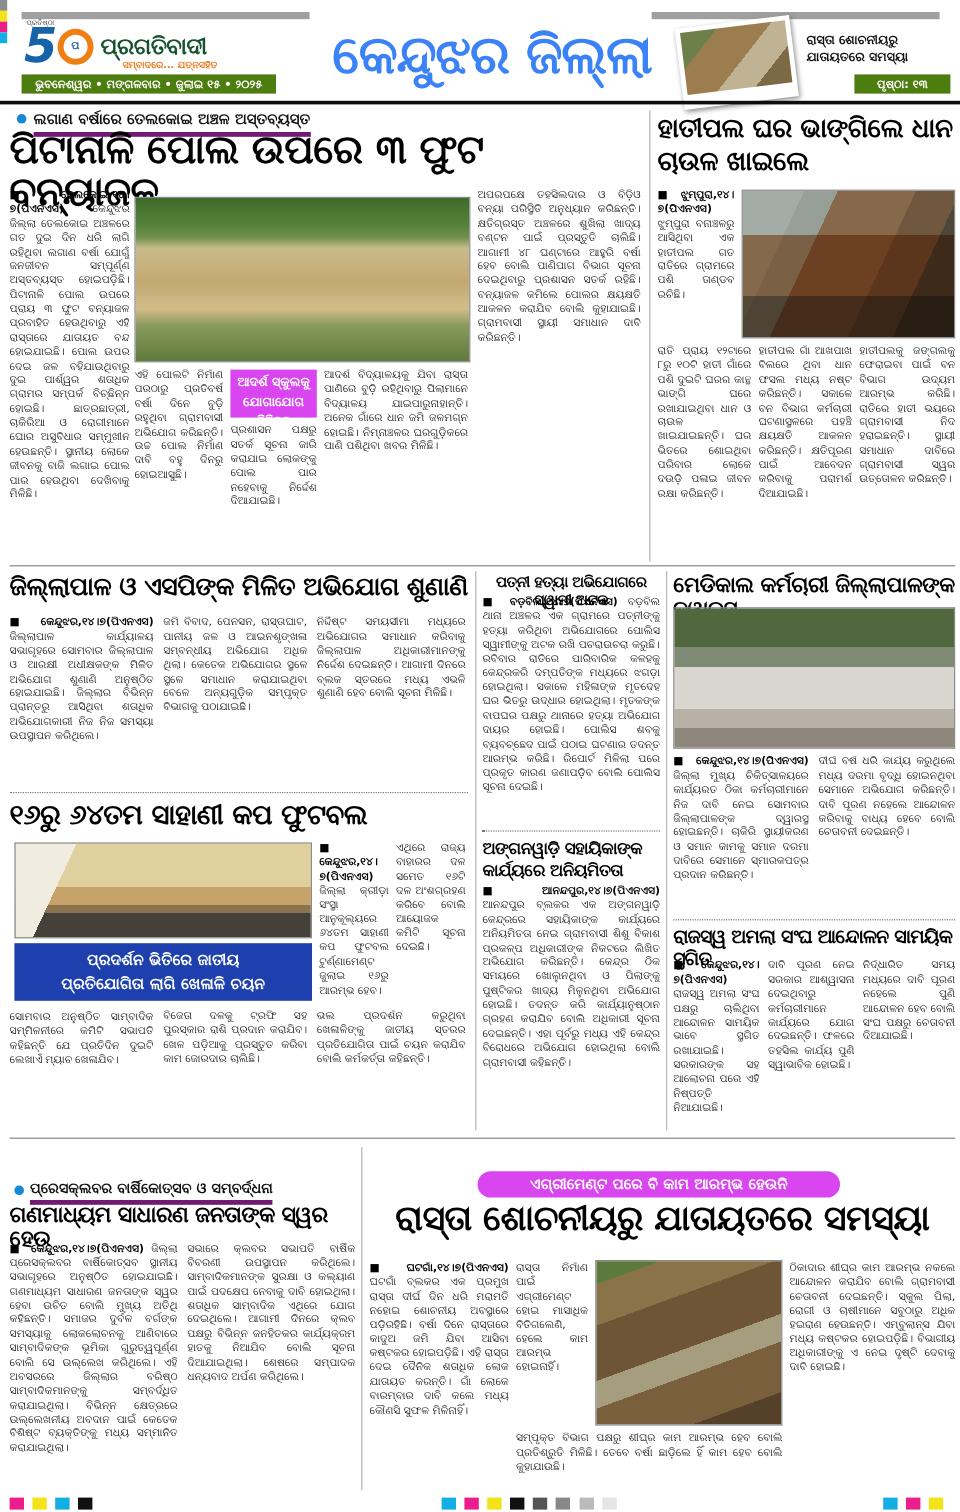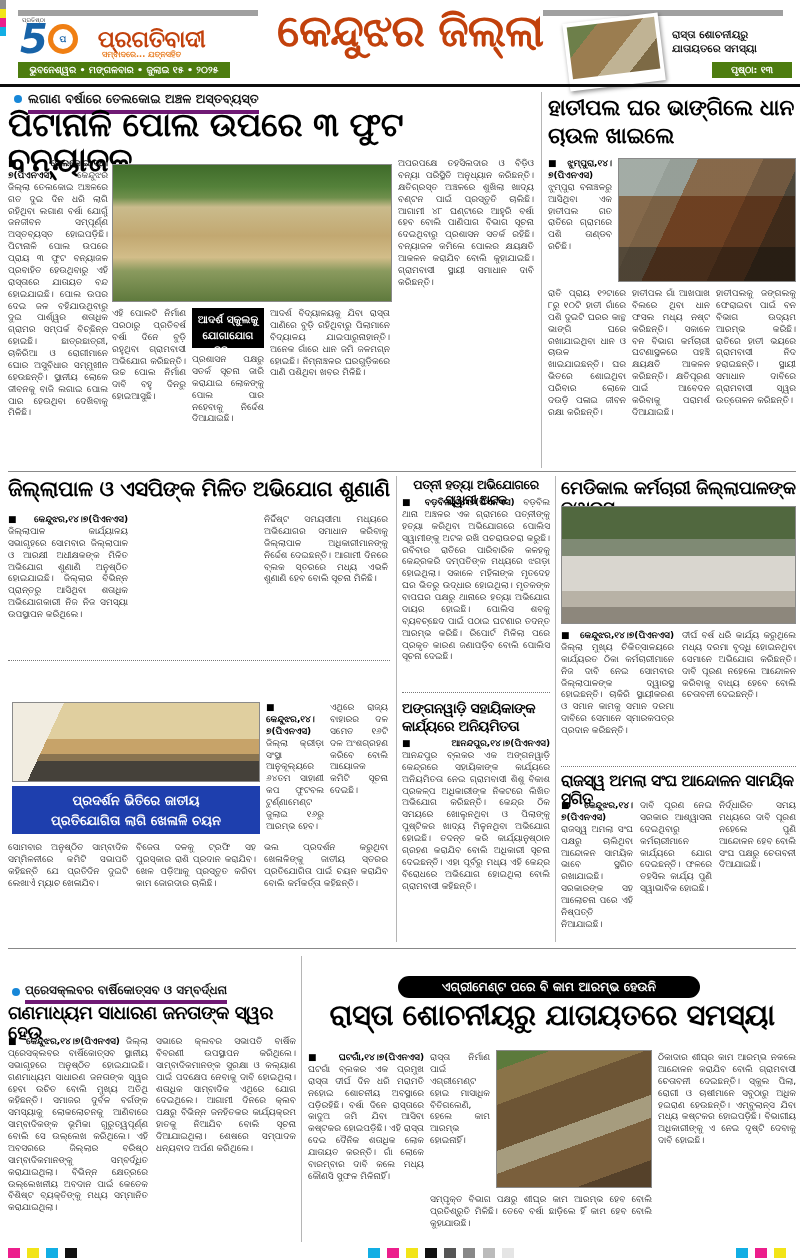--- a/index.html
+++ b/index.html
@@ -9,21 +9,21 @@
   .bodytxt{font-size:9px;line-height:1.32;text-align:justify;color:#1c1c1c;overflow:hidden;}
   .dl{font-weight:bold;color:#000;}
   .h-main{font-weight:bold;color:#000000;letter-spacing:-0.5px;}
   .kicker{font-size:12.5px;font-weight:bold;border-bottom:4px solid #701a75;padding-bottom:3px;display:inline-block;}
   .dot{width:8px;height:8px;border-radius:50%;background:#1787d8;}
   .photo{border:1px solid #8a8a8a;box-sizing:border-box;}
   .rule-h{background:#888;height:1px;}
   .rule-v{background:#b5b5b5;width:1px;}
   .dotted{border-top:1px dotted #777;height:0;}
   .blackbox{background:#4d7c0f;color:#fff;font-weight:bold;display:flex;align-items:center;justify-content:center;}
-  .redbox{background:#000000;color:#fff;font-weight:bold;text-align:center;}
+  .redbox{background:#d946ef;color:#fff;font-weight:bold;text-align:center;}
   .bluebox{background:#1e3fae;color:#fff;font-weight:bold;text-align:center;}
   .sq{display:inline-block;width:12px;height:10px;margin-right:2px;vertical-align:top;}
   .polaroid{background:#fff;box-shadow:1px 2px 4px rgba(0,0,0,.45);padding:4px 4px 8px 4px;transform:rotate(-7deg);}
   .img-flood{background:linear-gradient(180deg,#3f6b2a 0%,#54813a 16%,#6f8f4c 24%,#cabb8c 31%,#c2a871 52%,#d2bd89 68%,#8a9a5e 78%,#5f7a3d 100%);}
   .img-house{background:linear-gradient(115deg,#c9cfcb 0 22%,#b9bfba 22% 34%,#a67e5b 34% 62%,#8a6a4e 62% 78%,#5f5446 78% 100%),
              linear-gradient(180deg,#cfd4d0 0 30%,#a8815e 30% 72%,#6b5a48 72% 100%);background-blend-mode:multiply;}
   .img-women{background:linear-gradient(180deg,#51683f 0 28%,#7f8a74 28% 42%,#d9d6cf 42% 72%,#b8b2a6 72% 86%,#8d877c 86% 100%);}
   .img-meet{background:linear-gradient(115deg,#f1ece0 0 18%,transparent 18%),
             linear-gradient(180deg,#e0cf9f 0 46%,#c7a369 46% 66%,#8a7450 66% 74%,#45413a 74% 100%);}
   .img-road{background:linear-gradient(160deg,#5c7a3c 0 10%,#8a7348 10% 28%,#6d5535 28% 52%,#a69c7e 52% 64%,#7a5f3c 64% 86%,#55412a 86% 100%);}
@@ -46,26 +46,26 @@
 
   <div class="abs" style="left:18px;top:10px;width:240px;height:6px;background:#a0a0a0;"></div>
   <div class="abs" style="left:543px;top:10px;width:240px;height:6px;background:#a0a0a0;"></div>
 
   <div class="abs" style="left:22px;top:16px;font-size:6px;color:#333;">ପ୍ରତିଷ୍ଠା</div>
   <div class="abs" style="left:20px;top:22px;display:flex;align-items:center;">
     <span style="font-size:40px;font-weight:bold;color:#1763a8;line-height:.85;font-style:italic;">5</span>
     <span class="logo-ring">
         <span class="in">ପ</span>
       </span>
-    <span style="font-size:23px;font-weight:bold;color:#c2410c;margin-left:20px;letter-spacing:-0.5px;">ପ୍ରଗତିବାଦୀ</span>
+    <span style="font-size:19px;font-weight:bold;color:#14532d;margin-left:6px;letter-spacing:-0.5px;">ପ୍ରଗତିବାଦୀ</span>
   </div>
   <div class="abs" style="left:102px;top:50px;font-size:8px;font-weight:bold;color:#e87b1e;">ସମ୍ବାଦରେ... ଯତ୍ନସହିତ</div>
   <div class="abs blackbox" style="left:18px;top:62px;width:212px;height:16px;font-size:9.5px;">ଭୁବନେଶ୍ୱର • ମଙ୍ଗଳବାର • ଜୁଲାଇ ୧୫ • ୨୦୨୫</div>
 
-  <div class="abs" style="left:262px;top:0;width:296px;text-align:center;font-size:44px;font-weight:bold;color:#c2410c;letter-spacing:-1px;line-height:1.4;">କେନ୍ଦୁଝର ଜିଲ୍ଲା</div>
+  <div class="abs" style="left:262px;top:16px;width:296px;text-align:center;font-size:44px;font-weight:bold;color:#3b82f6;letter-spacing:-1px;line-height:1.4;">କେନ୍ଦୁଝର ଜିଲ୍ଲା</div>
 
   <div class="abs polaroid" style="left:566px;top:18px;width:88px;height:56px;">
     <div class="img-mud" style="width:88px;height:52px;"></div>
   </div>
   <div class="abs" style="left:672px;top:28px;width:118px;font-size:10.5px;font-weight:bold;line-height:1.3;">ରାସ୍ତା ଶୋଚନୀୟରୁ ଯାତାୟତରେ ସମସ୍ୟା</div>
   <div class="abs blackbox" style="left:712px;top:62px;width:80px;height:16px;font-size:9.5px;">ପୃଷ୍ଠା: ୧୩</div>
 
   <div class="abs" style="left:0;top:84px;width:800px;height:3px;background:#0d0d0d;"></div>
 
   <div class="abs dot" style="left:14px;top:95px;"></div>
@@ -100,20 +100,21 @@
 
   <div class="abs rule-h" style="left:8px;top:471px;width:788px;"></div>
   <div class="abs rule-v" style="left:396px;top:476px;height:466px;"></div>
   <div class="abs rule-v" style="left:555px;top:476px;height:466px;"></div>
 
   <div class="abs h-main" style="left:8px;top:478px;width:382px;font-size:21px;line-height:1.1;">ଜିଲ୍ଲାପାଳ ଓ ଏସପିଙ୍କ ମିଳିତ ଅଭିଯୋଗ ଶୁଣାଣି</div>
   <div class="abs bodytxt" style="left:8px;top:514px;width:120px;height:138px;">
     <span class="dl">■ କେନ୍ଦୁଝର,୧୪।୭(ପିଏନଏସ)</span>
     <span>ଜିଲ୍ଲାପାଳ କାର୍ଯ୍ୟାଳୟ ସଭାଗୃହରେ ସୋମବାର ଜିଲ୍ଲାପାଳ ଓ ଆରକ୍ଷୀ ଅଧୀକ୍ଷକଙ୍କ ମିଳିତ ଅଭିଯୋଗ ଶୁଣାଣି ଅନୁଷ୍ଠିତ ହୋଇଯାଇଛି। ଜିଲ୍ଲାର ବିଭିନ୍ନ ପ୍ରାନ୍ତରୁ ଆସିଥିବା ଶତାଧିକ ଅଭିଯୋଗକାରୀ ନିଜ ନିଜ ସମସ୍ୟା ଉପସ୍ଥାପନ କରିଥିଲେ।</span>
   </div>
+  <div class="abs bodytxt" style="left:136px;top:514px;width:120px;height:138px;">ଜମି ବିବାଦ, ପେନସନ, ରାସ୍ତାଘାଟ, ପାନୀୟ ଜଳ ଓ ଆଇନଶୃଙ୍ଖଳା ସମ୍ବନ୍ଧୀୟ ଅଭିଯୋଗ ଅଧିକ ଥିଲା। କେତେକ ଅଭିଯୋଗର ସ୍ଥଳେ ସ୍ଥଳେ ସମାଧାନ କରାଯାଇଥିବା ବେଳେ ଅନ୍ୟଗୁଡ଼ିକ ସମ୍ପୃକ୍ତ ବିଭାଗକୁ ପଠାଯାଇଛି।</div>
   <div class="abs bodytxt" style="left:264px;top:514px;width:124px;height:138px;">ନିର୍ଦ୍ଦିଷ୍ଟ ସମୟସୀମା ମଧ୍ୟରେ ଅଭିଯୋଗର ସମାଧାନ କରିବାକୁ ଜିଲ୍ଲାପାଳ ଅଧିକାରୀମାନଙ୍କୁ ନିର୍ଦ୍ଦେଶ ଦେଇଛନ୍ତି। ଆଗାମୀ ଦିନରେ ବ୍ଲକ ସ୍ତରରେ ମଧ୍ୟ ଏଭଳି ଶୁଣାଣି ହେବ ବୋଲି ସୂଚନା ମିଳିଛି।</div>
 
   <div class="abs h-main" style="left:402px;top:477px;width:148px;font-size:12.5px;line-height:1.2;text-align:center;">ପତ୍ନୀ ହତ୍ୟା ଅଭିଯୋଗରେ ସ୍ୱାମୀ ଅଟକ</div>
   <div class="abs bodytxt" style="left:402px;top:497px;width:148px;height:190px;">
     <span class="dl">■ ବଡ଼ବିଲ,୧୪।୭(ପିଏନଏସ)</span>
     <span>ବଡ଼ବିଲ ଥାନା ଅଞ୍ଚଳର ଏକ ଗ୍ରାମରେ ପତ୍ନୀଙ୍କୁ ହତ୍ୟା କରିଥିବା ଅଭିଯୋଗରେ ପୋଲିସ ସ୍ୱାମୀଙ୍କୁ ଅଟକ ରଖି ପଚରାଉଚରା କରୁଛି। ରବିବାର ରାତିରେ ପାରିବାରିକ କଳହକୁ କେନ୍ଦ୍ରକରି ଦମ୍ପତିଙ୍କ ମଧ୍ୟରେ ଝଗଡ଼ା ହୋଇଥିଲା। ସକାଳେ ମହିଳାଙ୍କ ମୃତଦେହ ଘର ଭିତରୁ ଉଦ୍ଧାର ହୋଇଥିଲା। ମୃତକଙ୍କ ବାପଘର ପକ୍ଷରୁ ଥାନାରେ ହତ୍ୟା ଅଭିଯୋଗ ଦାୟର ହୋଇଛି। ପୋଲିସ ଶବକୁ ବ୍ୟବଚ୍ଛେଦ ପାଇଁ ପଠାଇ ଘଟଣାର ତଦନ୍ତ ଆରମ୍ଭ କରିଛି। ରିପୋର୍ଟ ମିଳିଲା ପରେ ପ୍ରକୃତ କାରଣ ଜଣାପଡ଼ିବ ବୋଲି ପୋଲିସ ସୂଚନା ଦେଇଛି।</span>
   </div>
   <div class="abs dotted" style="left:402px;top:692px;width:148px;"></div>
   <div class="abs h-main" style="left:402px;top:700px;width:148px;font-size:14px;line-height:1.25;">ଅଙ୍ଗନୱାଡ଼ି ସହାୟିକାଙ୍କ କାର୍ଯ୍ୟରେ ଅନିୟମିତତା</div>
   <div class="abs bodytxt" style="left:402px;top:738px;width:148px;height:202px;">
@@ -132,20 +133,21 @@
   <div class="abs dotted" style="left:561px;top:766px;width:235px;"></div>
   <div class="abs h-main" style="left:561px;top:772px;width:236px;font-size:16px;line-height:1.15;letter-spacing:-0.7px;">ରାଜସ୍ୱ ଅମଲା ସଂଘ ଆନ୍ଦୋଳନ ସାମୟିକ ସ୍ଥଗିତ</div>
   <div class="abs bodytxt" style="left:561px;top:800px;width:72px;height:140px;">
     <span class="dl">■ କେନ୍ଦୁଝର,୧୪।୭(ପିଏନଏସ)</span>
     <span>ରାଜସ୍ୱ ଅମଲା ସଂଘ ପକ୍ଷରୁ ଚାଲିଥିବା ଆନ୍ଦୋଳନ ସାମୟିକ ଭାବେ ସ୍ଥଗିତ ରଖାଯାଇଛି। ସରକାରଙ୍କ ସହ ଆଲୋଚନା ପରେ ଏହି ନିଷ୍ପତ୍ତି ନିଆଯାଇଛି।</span>
   </div>
   <div class="abs bodytxt" style="left:640px;top:800px;width:72px;height:140px;">ଦାବି ପୂରଣ ନେଇ ସରକାର ଆଶ୍ୱାସନା ଦେଇଥିବାରୁ କର୍ମଚାରୀମାନେ କାର୍ଯ୍ୟରେ ଯୋଗ ଦେଇଛନ୍ତି। ଫଳରେ ତହସିଲ କାର୍ଯ୍ୟ ପୁଣି ସ୍ୱାଭାବିକ ହୋଇଛି।</div>
   <div class="abs bodytxt" style="left:719px;top:800px;width:77px;height:140px;">ନିର୍ଦ୍ଧାରିତ ସମୟ ମଧ୍ୟରେ ଦାବି ପୂରଣ ନହେଲେ ପୁଣି ଆନ୍ଦୋଳନ ହେବ ବୋଲି ସଂଘ ପକ୍ଷରୁ ଚେତାବନୀ ଦିଆଯାଇଛି।</div>
 
   <div class="abs dotted" style="left:8px;top:660px;width:382px;"></div>
+  <div class="abs h-main" style="left:8px;top:668px;width:382px;font-size:23px;line-height:1.1;">୧୬ରୁ ୬୪ତମ ସାହାଣୀ କପ ଫୁଟବଲ</div>
   <div class="abs photo img-meet" style="left:12px;top:702px;width:248px;height:80px;"></div>
   <div class="abs bodytxt" style="left:266px;top:702px;width:58px;height:134px;">
     <span class="dl">■ କେନ୍ଦୁଝର,୧୪।୭(ପିଏନଏସ)</span>
     <span>ଜିଲ୍ଲା କ୍ରୀଡ଼ା ସଂସ୍ଥା ଆନୁକୂଲ୍ୟରେ ୬୪ତମ ସାହାଣୀ କପ ଫୁଟବଲ ଟୁର୍ଣ୍ଣାମେଣ୍ଟ ଜୁଲାଇ ୧୬ରୁ ଆରମ୍ଭ ହେବ।</span>
   </div>
   <div class="abs bodytxt" style="left:330px;top:702px;width:58px;height:134px;">ଏଥିରେ ରାଜ୍ୟ ବାହାରର ଦଳ ସମେତ ୧୬ଟି ଦଳ ଅଂଶଗ୍ରହଣ କରିବେ ବୋଲି ଆୟୋଜକ କମିଟି ସୂଚନା ଦେଇଛି।</div>
   <div class="abs bluebox" style="left:12px;top:786px;width:248px;height:48px;font-size:13px;line-height:1.55;padding-top:5px;box-sizing:border-box;">
     <div>ପ୍ରଦର୍ଶନ ଭିତିରେ ଜାତୀୟ</div>
     <div>ପ୍ରତିଯୋଗିତା ଲାଗି ଖେଳାଳି ଚୟନ</div>
   </div>

